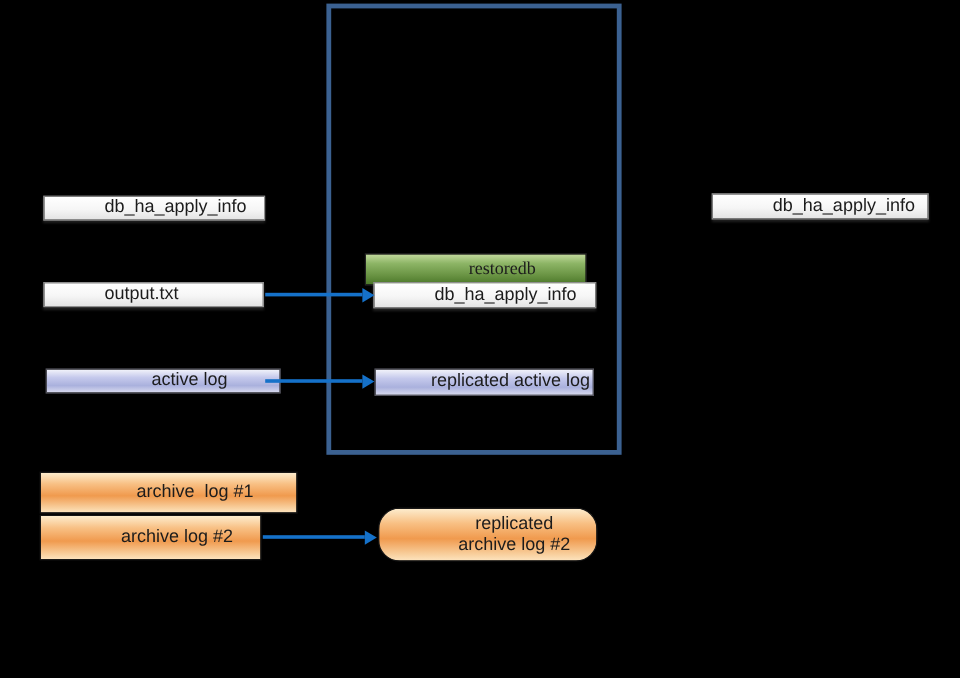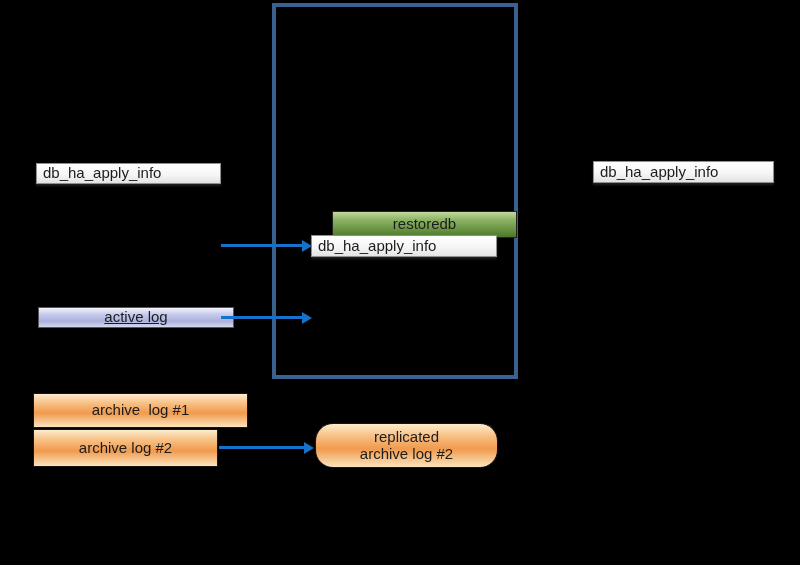--- a/index.html
+++ b/index.html
@@ -44,21 +44,21 @@
   }
   .box.lavender{
     background:linear-gradient(to bottom,#f2f3fa 0%,#c5c9ec 35%,#aab1dd 70%,#d7d9ee 100%);
     border:1px solid #55555f;
   }
   .box.orange{
     background:linear-gradient(to bottom,#fdeccd 0%,#f8c084 30%,#f09a4e 60%,#f6c globalThis 0%) ;
     background:linear-gradient(to bottom,#fdeccd 0%,#f8c084 28%,#f09a4e 58%,#f8cf9d 88%,#fde3bd 100%);
     border:1px solid #151515;
   }
-  .box .label{display:block;text-align:right;white-space:pre;}
+  .box .label{display:block;text-align:right;white-space:pre;margin-left:44px;}
   .arrow{
     position:absolute;height:3px;background:var(--arrow);
   }
   .arrow .head{
     position:absolute;right:-10px;top:calc(50% - 6px);
     width:0;height:0;
     border-left:10px solid var(--arrow);
     border-top:6px solid transparent;
     border-bottom:6px solid transparent;
   }
@@ -69,41 +69,47 @@
 
 <div class="stage">
 
   <div class="container-rect"></div>
 
   <div class="box white align-left" style="left:36px;top:163px;width:185px;height:21px;">
     <span class="label">db_ha_apply_info</span>
   </div>
 
 
+  <div class="box white align-left" style="left:36px;top:235px;width:184px;height:21px;">
+    <span class="label">output.txt</span>
+  </div>
 
-  <div class="box lavender" style="left:38px;top:307px;width:196px;height:21px;text-decoration:underline;">
+  <div class="box lavender" style="left:38px;top:307px;width:196px;height:21px;">
     <span class="label">active log</span>
   </div>
 
   <div class="box orange" style="left:33px;top:393px;width:215px;height:35px;">
     <span class="label">archive  log #1</span>
   </div>
 
   <div class="box orange" style="left:33px;top:429px;width:185px;height:38px;">
     <span class="label">archive log #2</span>
   </div>
 
-  <div class="box green" style="left:332px;top:211px;width:185px;height:27px;">
+  <div class="box green" style="left:304px;top:211px;width:185px;height:27px;font-family:Liberation Serif, serif;">
     <span class="label">restoredb</span>
   </div>
 
   <div class="box white align-left" style="left:311px;top:235px;width:186px;height:22px;">
     <span class="label">db_ha_apply_info</span>
   </div>
 
+  <div class="box lavender" style="left:312px;top:307px;width:183px;height:23px;">
+    <span class="label">replicated active log</span>
+  </div>
 
   <div class="box orange two-line" style="left:315px;top:423px;width:183px;height:45px;border-radius:18px;">
     <span class="label">replicated</span>
     <span class="label">archive log #2</span>
   </div>
 
   <div class="box white align-left" style="left:593px;top:161px;width:181px;height:22px;">
     <span class="label">db_ha_apply_info</span>
   </div>
 

